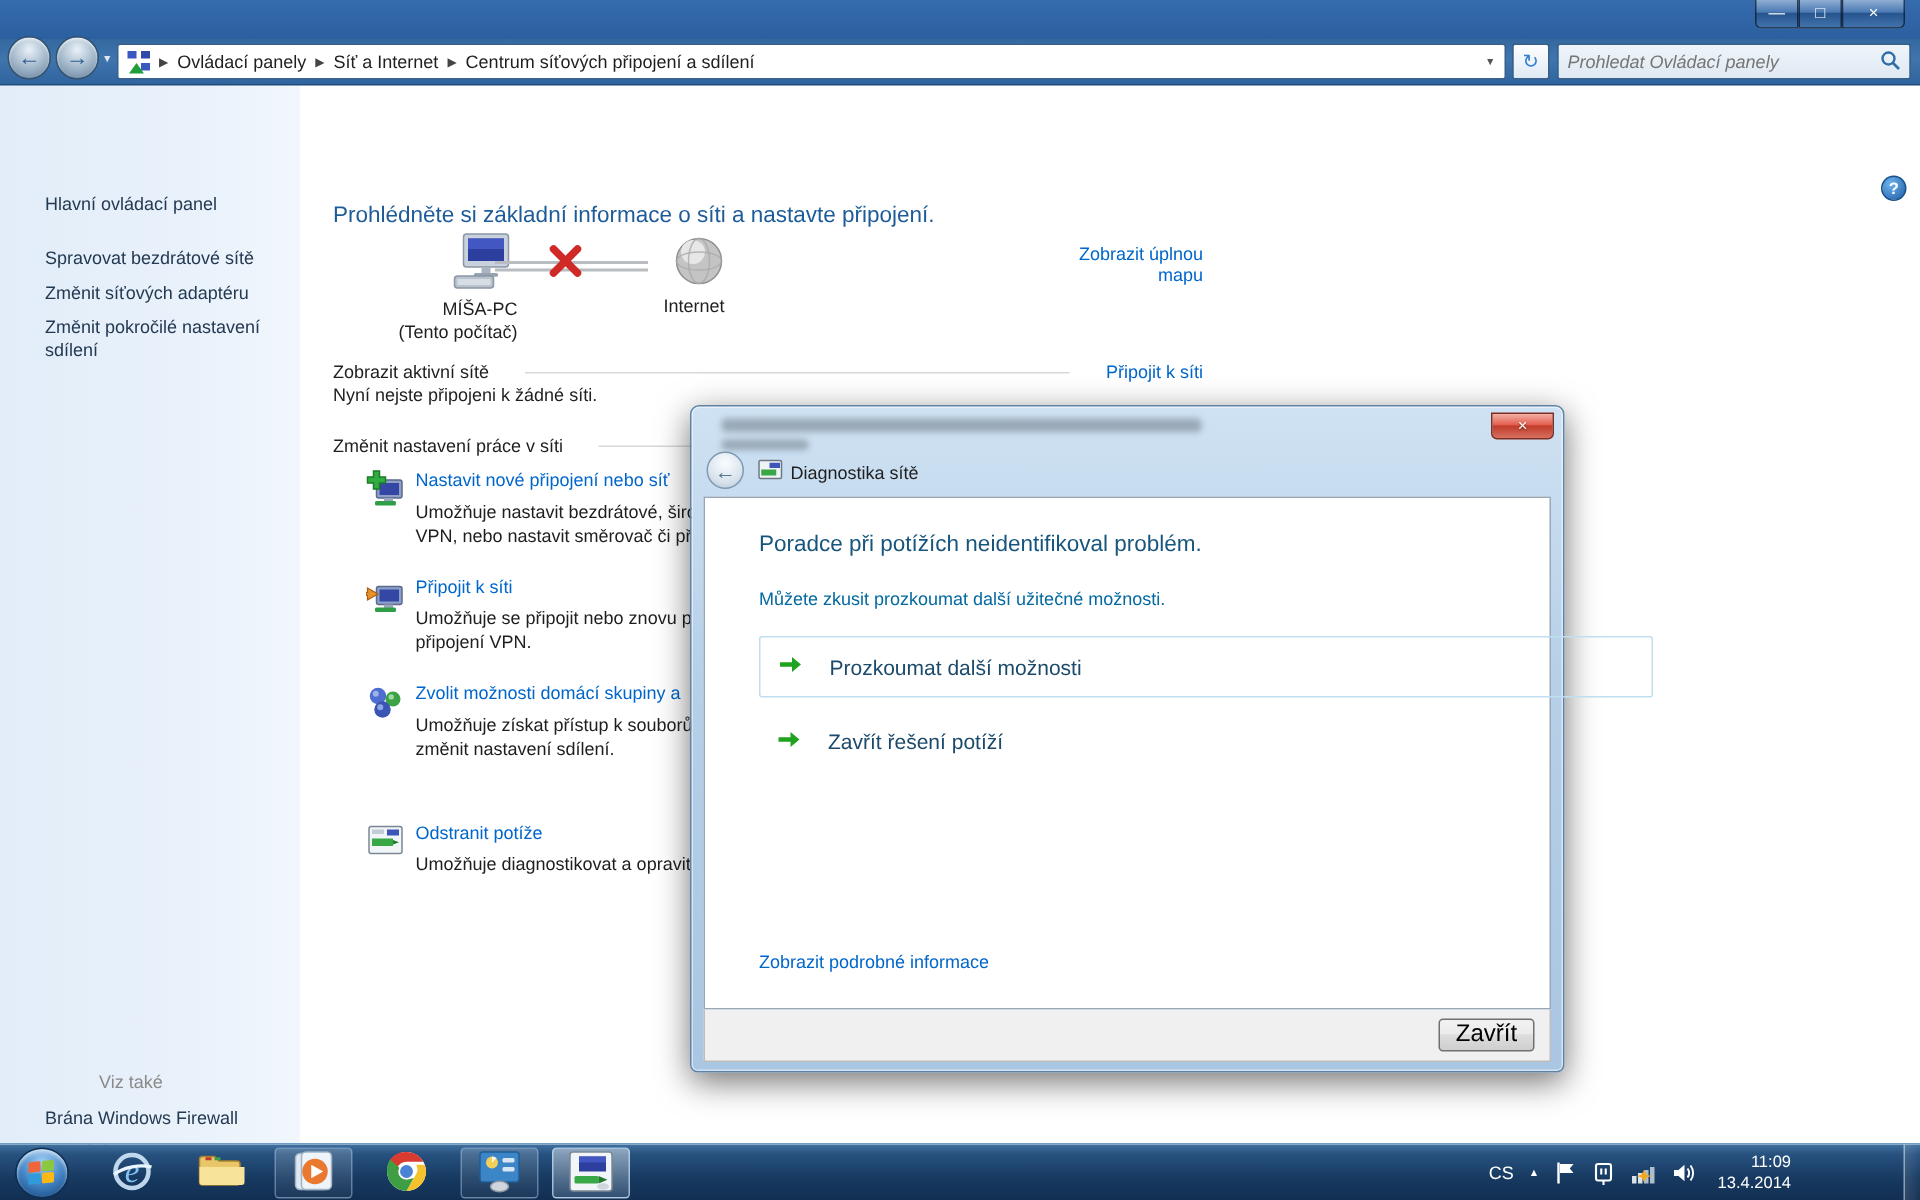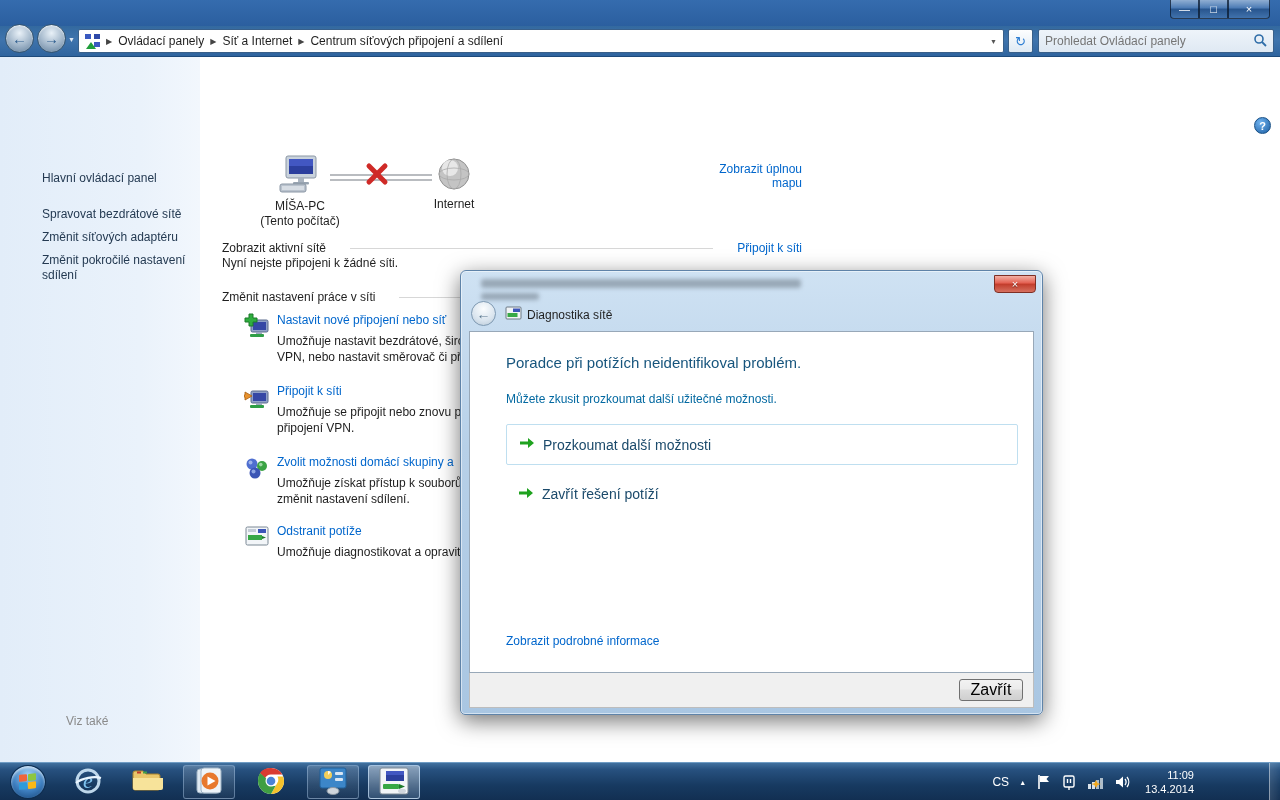--- a/index.html
+++ b/index.html
@@ -42,37 +42,37 @@
     border-left:5px solid transparent; border-right:5px solid transparent; border-bottom:7px solid #1f9e3a; }
 
   .refresh-btn { position:absolute; left:1008px; top:3px; width:25px; height:24px;
     background:linear-gradient(to bottom,#fdfeff,#dfeaf4); border:1px solid #39608a; border-radius:2px;
     color:#2f7fd3; font-size:13px; display:flex; align-items:center; justify-content:center; }
 
   .searchbox { position:absolute; left:1038px; top:3px; width:236px; height:24px;
     background:linear-gradient(to bottom,#eef4fa,#dfe9f3); border:1px solid #39608a; border-radius:2px;
     display:flex; align-items:center; padding:0 6px; }
   .searchbox input { flex:1; border:none; background:transparent; outline:none;
-    font-family:"Liberation Sans",sans-serif; font-size:12px; color:#6b6b6b; }
+    font-family:"Liberation Sans",sans-serif; font-size:12px; font-style:italic; color:#6b6b6b; }
   .mag { flex:0 0 auto; }
 
   
   .content { position:absolute; left:0; top:57px; width:1280px; height:705px; background:#fff; }
   .sidebar { position:absolute; left:0; top:0; width:200px; height:705px;
     background:linear-gradient(to right,#e2edf9,#eaf2fb 70%,#f2f7fd); }
-  .side-item { position:absolute; left:42px; color:#243a52; cursor:pointer; width:160px; line-height:15px;margin-top:42px; }
+  .side-item { position:absolute; left:30px; color:#243a52; cursor:pointer; width:160px; line-height:15px; }
   .side-head { position:absolute; left:18px; color:#8a8a8a;margin-left:48px; }
 
   .main-title { position:absolute; left:222px; top:78px; font-size:15px; color:#1e5c99; }
   .help-badge { position:absolute; left:1254px; top:60px; width:17px; height:17px; border-radius:50%;
     background:radial-gradient(circle at 35% 30%,#6fb2ef,#1d5fa3); border:1px solid #174f86;
     color:#fff; font-size:11px; font-weight:bold; display:flex; align-items:center; justify-content:center; }
 
   
-  .map-node { position:absolute; text-align:center; }
+  .map-node { position:absolute; text-align:right; }
   .map-label { margin-top:3px; line-height:15px; }
   .map-line { position:absolute; left:330px; top:117px; width:102px; height:7px;
     border-top:2px solid #b9bcc0; border-bottom:2px solid #b9bcc0; }
   .map-x { position:absolute; left:364px; top:104px; }
   .full-map-link { position:absolute; left:686px; top:105px; width:116px; text-align:right; }
   a.lnk { color:#0066cc; text-decoration:none; cursor:pointer; }
 
   .section-row { position:absolute; left:222px; width:580px; display:flex; align-items:center; gap:24px; }
   .section-row .rule { flex:1; border-top:1px solid #d7d7d7; height:0; }
   .status-line { position:absolute; left:222px; top:199px; width:580px; }
@@ -96,21 +96,21 @@
   .dlg-back { position:absolute; left:2px; top:30px; width:25px; height:25px; border-radius:50%;
     background:radial-gradient(circle at 50% 30%,#fbfdfe,#d9e4ee 60%,#b6c7d6);
     border:1px solid #7e99b2; color:#5a788f; font-size:14px; font-weight:bold;
     display:flex; align-items:center; justify-content:center; }
   .dlg-appico { position:absolute; left:36px; top:35px; }
   .dlg-title { position:absolute; left:58px; top:37px; color:#1f1f1f; }
 
   .dlg-white { position:relative; height:342px; background:#fff; border:1px solid #98a8b8; }
   .dlg-h1 { position:absolute; left:36px; top:22px; font-size:15px; color:#17557d; }
   .dlg-sub { position:absolute; left:36px; top:60px; color:#0369a1; }
-  .dlg-option { position:absolute; left:36px; width:512px; display:flex; align-items:center; gap:8px;
+  .dlg-option { position:absolute; left:36px; width:596px; display:flex; align-items:center; gap:18px;
     color:#1b4a6b; font-size:14px; cursor:pointer; }
   .dlg-option.boxed { top:92px; height:41px; border:1px solid #bfdff0; border-radius:2px; padding-left:12px; }
   .dlg-option.plain { top:147px; height:30px; padding-left:12px; }
   .dlg-details { position:absolute; left:36px; bottom:24px; }
   .dlg-footer { position:relative; height:35px; margin-top:0; background:#f0f0f0;
     border:1px solid #bdbdbd; border-top:none; }
   .btn { position:absolute; right:10px; top:6px; width:64px; height:22px;
     background:linear-gradient(to bottom,#f2f2f2,#ebebeb 45%,#dddddd 50%,#cfcfcf);
     border:1px solid #707070; border-radius:3px; color:#000; font-size:16px;
     display:flex; align-items:center; justify-content:center; }
@@ -198,20 +198,21 @@
     <div class="side-item" style="top:72px">Hlavní ovládací panel</div>
     <div class="side-item" style="top:108px">Spravovat bezdrátové sítě</div>
     <div class="side-item" style="top:131px">Změnit síťových adaptéru</div>
     <div class="side-item" style="top:154px">Změnit pokročilé nastavení sdílení</div>
     <div class="side-head" style="top:657px">Viz také</div>
     <div class="side-item" style="top:681px">Brána Windows Firewall</div>
     <div class="side-item" style="top:704px">Domácí skupina</div>
     <div class="side-item" style="top:727px">Možnosti Internetu</div>
   </div>
 
+  <div class="main-title">Prohlédněte si základní informace o síti a nastavte připojení.</div>
   <div class="help-badge">
       <span>?</span>
     </div>
 
   <div class="map-node" style="left:255px; top:98px; width:90px;">
     <span>
       <svg width="44" height="38" viewBox="0 0 44 38">
         <rect x="8" y="1" width="30" height="22" rx="2" fill="#c9d2dc" stroke="#8b97a5"></rect>
         <rect x="11" y="4" width="24" height="15" fill="#2c3f9e"></rect>
         <rect x="11" y="4" width="24" height="7" fill="#4257c2"></rect>
@@ -308,21 +309,21 @@
           <circle cx="9.5" cy="16.5" r="2" fill="#8ea6e4"></circle>
       </svg>
     </span>
     <a class="task-title">Zvolit možnosti domácí skupiny a</a>
     <div class="task-desc">
       <div>Umožňuje získat přístup k souborů</div>
       <div>změnit nastavení sdílení.</div>
     </div>
   </div>
 
-  <div class="task" style="top:467px">
+  <div class="task" style="top:491px">
     <span class="task-ico">
       <svg width="26" height="26" viewBox="0 0 26 26">
         <rect x="2" y="3" width="22" height="18" rx="1.5" fill="#f2f5f8" stroke="#7a8894"></rect>
         <rect x="14" y="5" width="8" height="4" fill="#3c55b8"></rect>
         <rect x="4" y="11" width="14" height="5" fill="#37a845"></rect>
         <path d="M18 12l4 1.5-4 1.5z" fill="#1d7a2b"></path>
         <rect x="4" y="5" width="8" height="3" fill="#c3ccd6"></rect>
       </svg>
     </span>
     <a class="task-title">Odstranit potíže</a>

